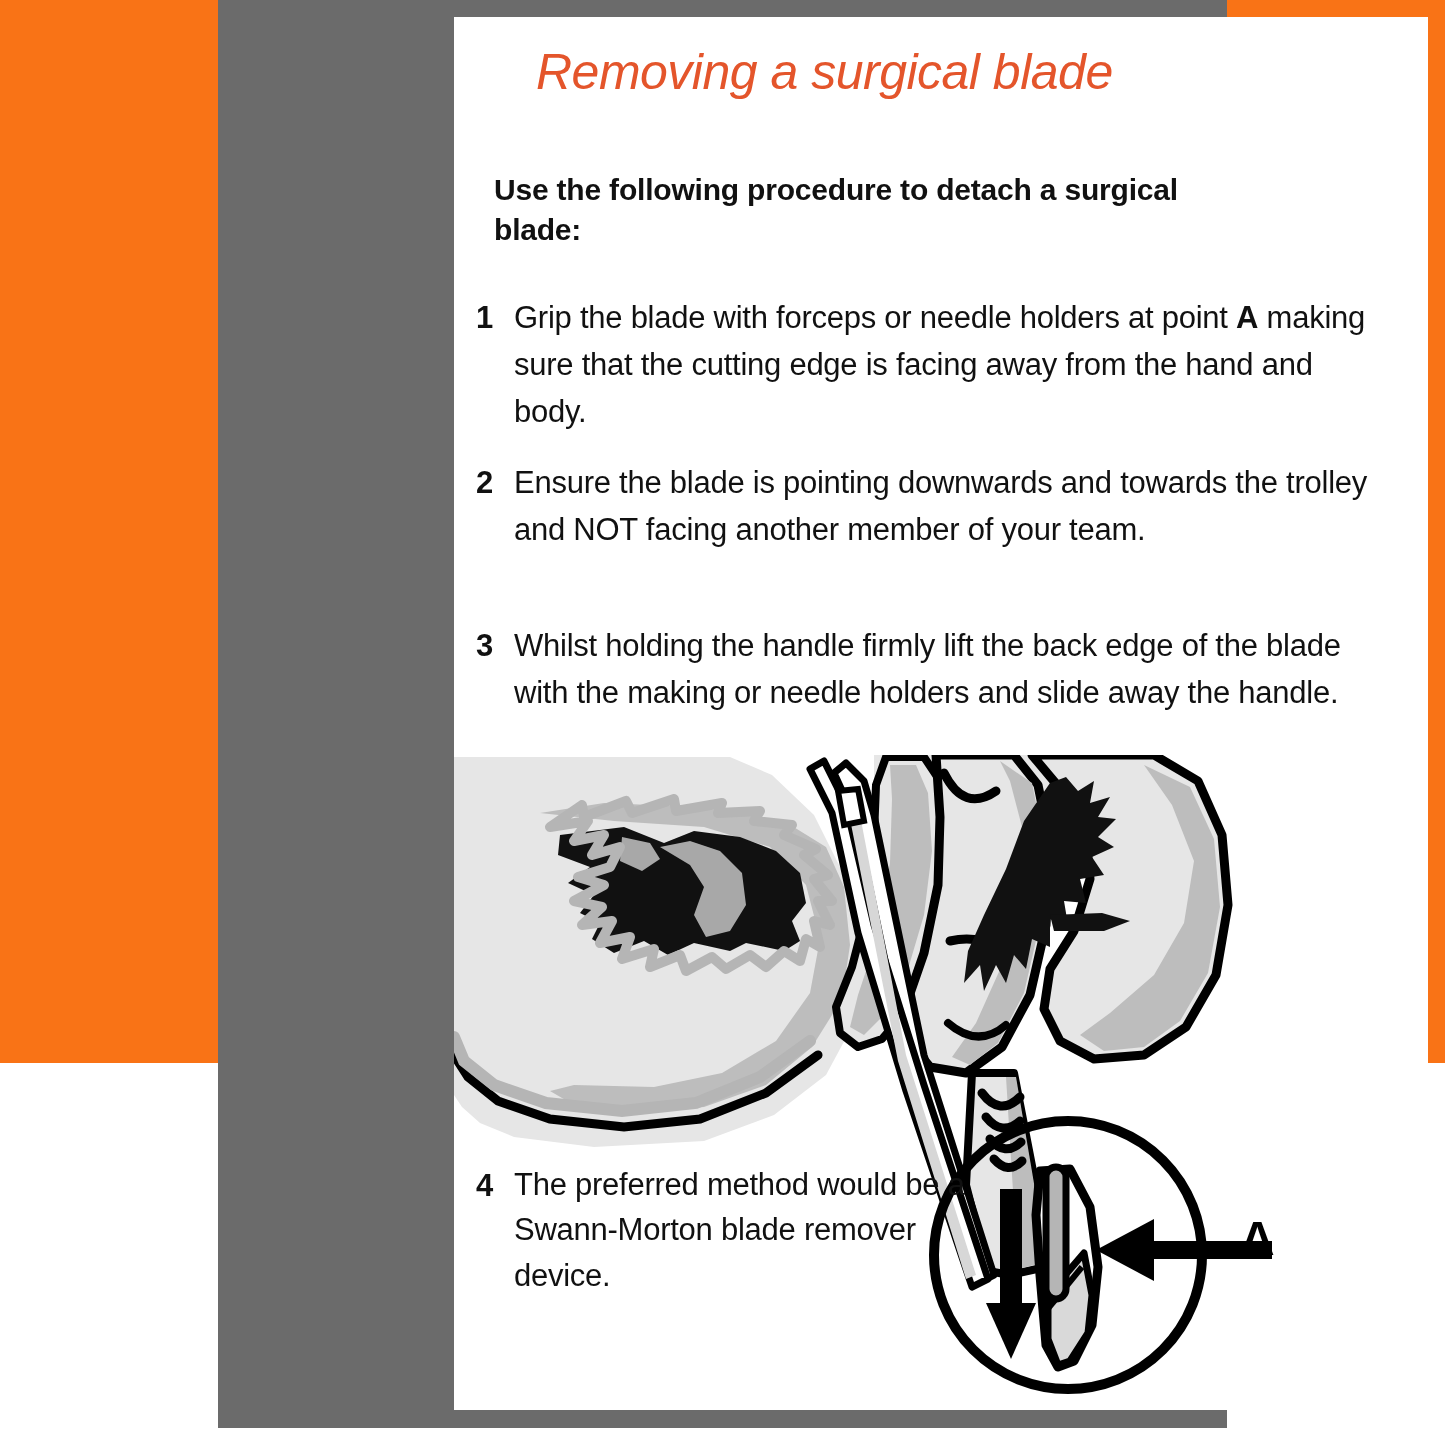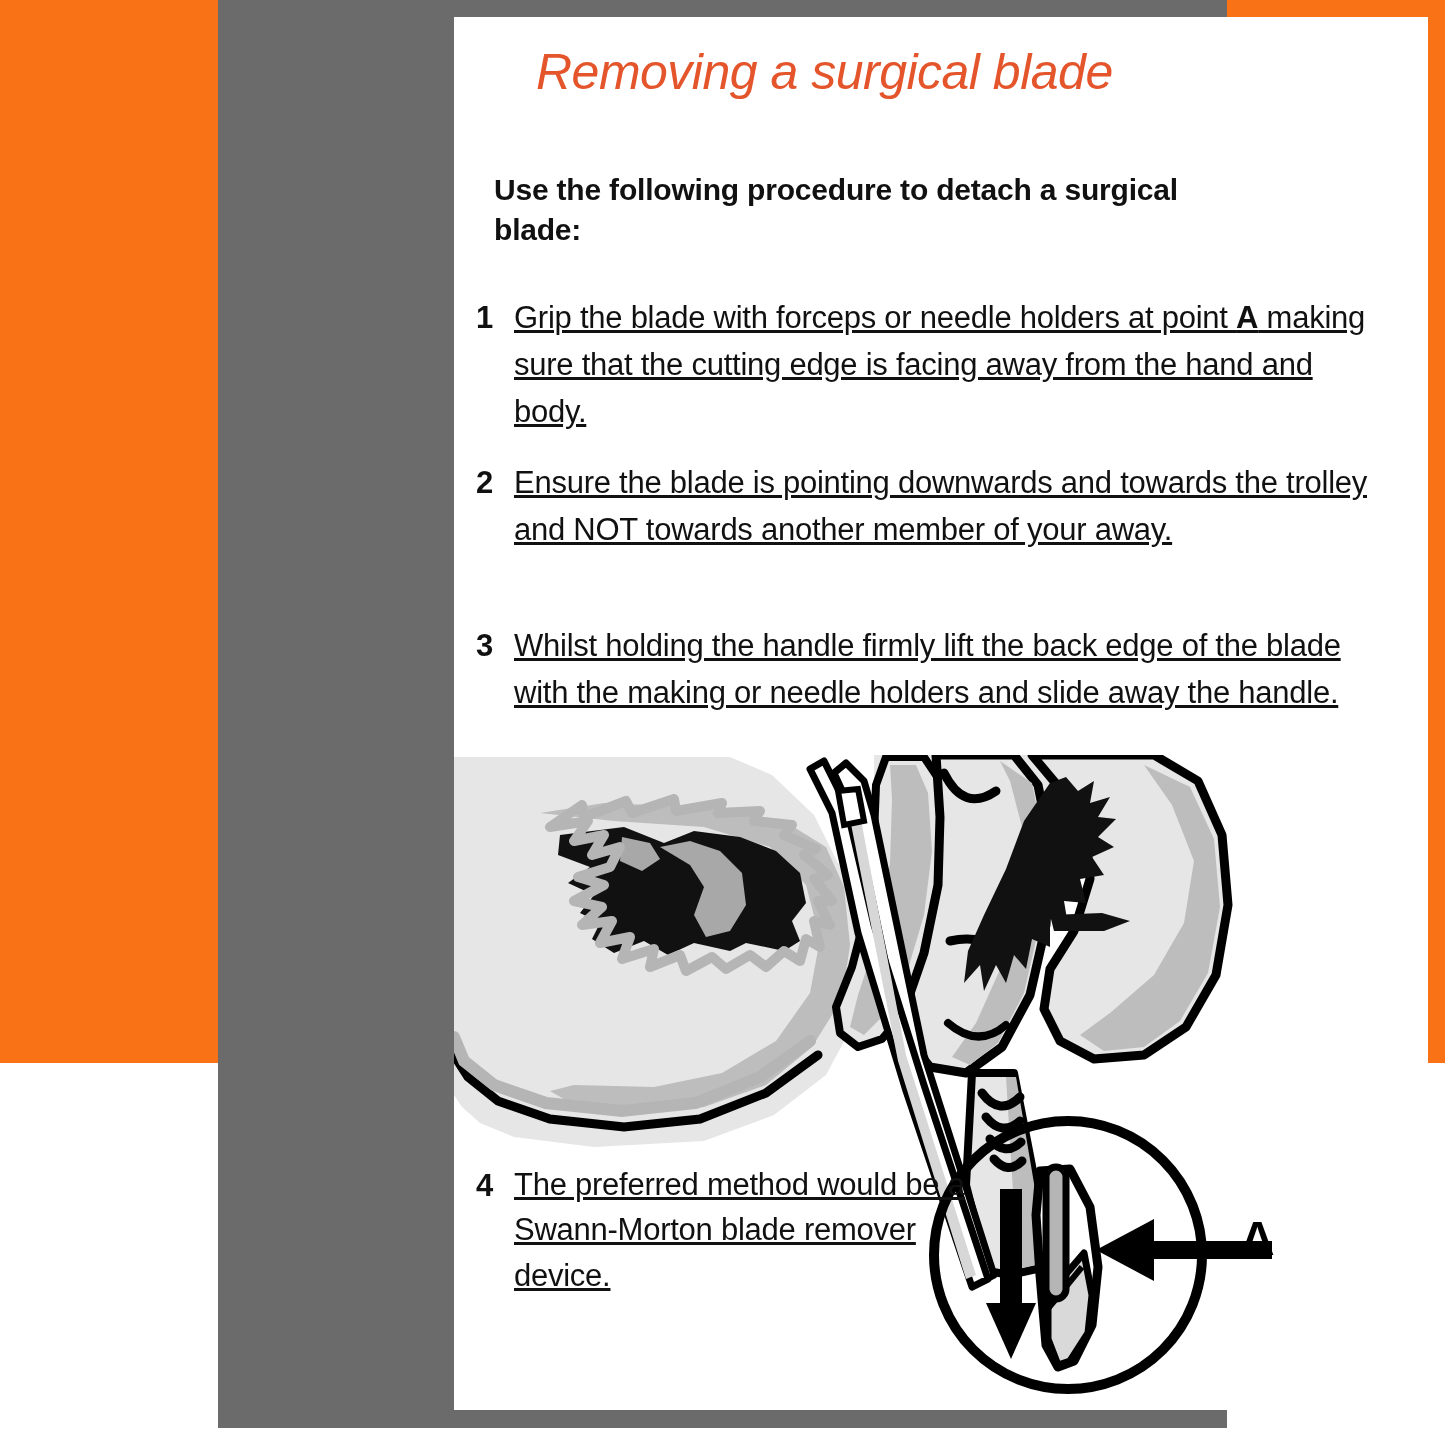--- a/index.html
+++ b/index.html
@@ -77,21 +77,21 @@
     font-size: 31px;
     line-height: 1.52;
     letter-spacing: -0.25px;
   }
   .step .num {
     font-weight: bold;
     width: 38px;
     flex: 0 0 38px;
     text-align: left;
   }
-  .step .txt { flex: 1 1 auto; text-decoration: underline; }
+  .step .txt { flex: 1 1 auto; }
   .step .b { font-weight: bold; }
 
   #step1 { left: 22px; top: 277px; width: 915px; }
   #step2 { left: 22px; top: 442px; width: 935px; }
   #step3 { left: 22px; top: 605px; width: 920px; }
   #step4 { left: 22px; top: 1145px; width: 490px; z-index: 40; }
   #step4 .txt { line-height: 1.46; }
 
   
   #illus {
@@ -131,21 +131,21 @@
         <span>Use the following procedure to </span><span class="strong">detach</span><span> a surgical blade:</span>
       </div>
 
       <div class="step" id="step1">
         <span class="num">1</span>
         <span class="txt"><span>Grip the blade with forceps or needle holders at point </span><span class="b">A</span><span> making sure that the cutting edge is facing away from the hand and body.</span></span>
       </div>
 
       <div class="step" id="step2">
         <span class="num">2</span>
-        <span class="txt">Ensure the blade is pointing downwards and towards the trolley and NOT towards another member of your away.</span>
+        <span class="txt">Ensure the blade is pointing downwards and towards the trolley and NOT facing another member of your team.</span>
       </div>
 
       <div class="step" id="step3">
         <span class="num">3</span>
         <span class="txt">Whilst holding the handle firmly lift the back edge of the blade with the making or needle holders and slide away the handle.</span>
       </div>
 
       <div id="illus">
         <svg width="974" height="655" viewBox="0 0 974 655" xmlns="http://www.w3.org/2000/svg">
 

